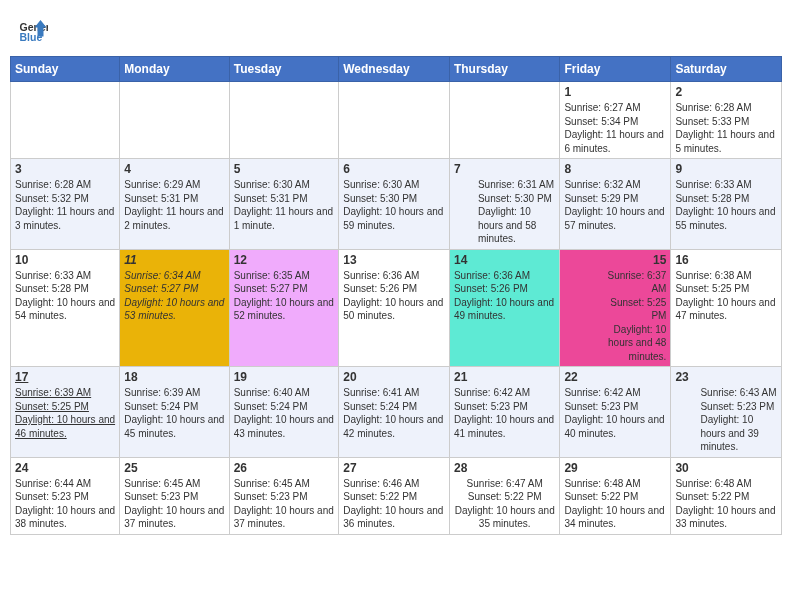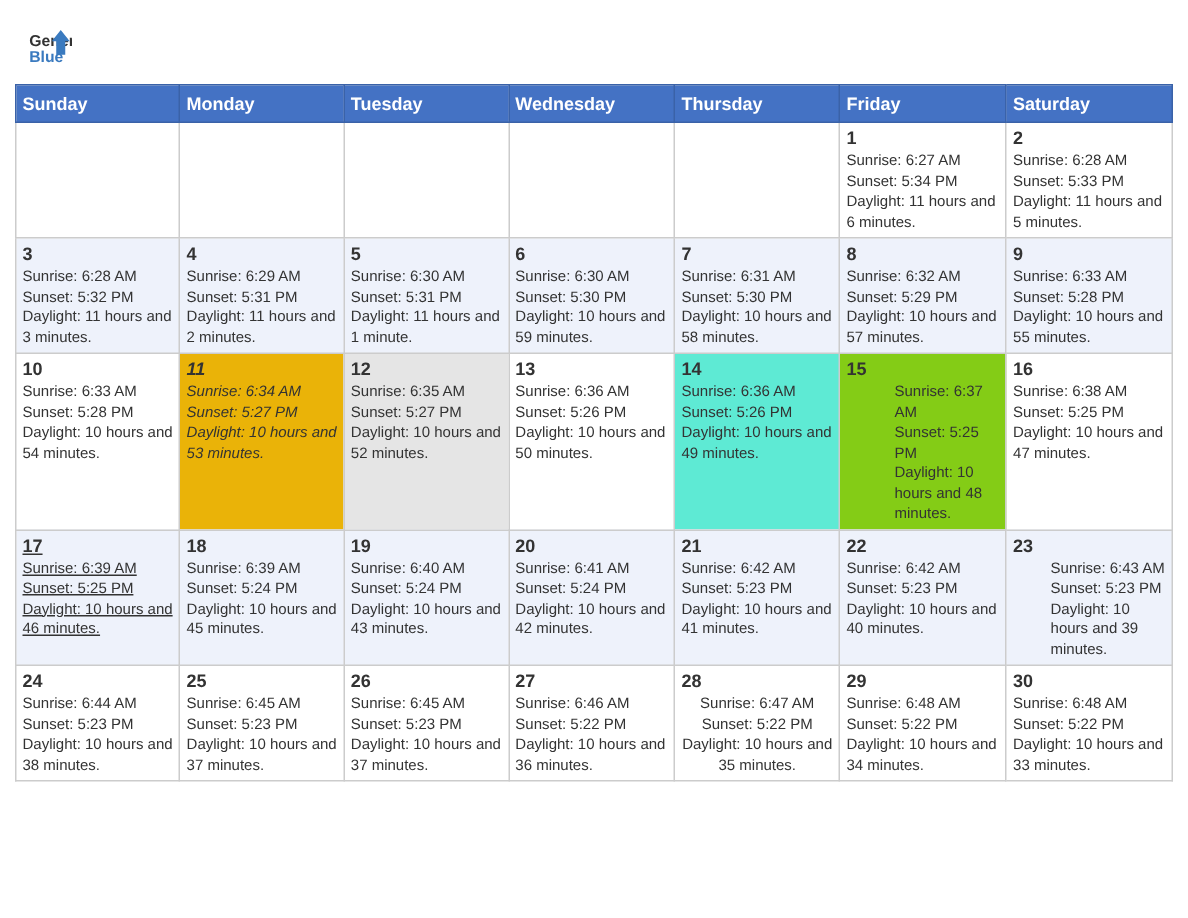--- a/index.html
+++ b/index.html
@@ -153,21 +153,21 @@
 Daylight: 11 hours and 1 minute.</div>
         </td>
         <td style="background: rgb(238, 242, 251);">
           <span class="day-number">6</span>
           <div class="cell-text" style="white-space: pre-line;">Sunrise: 6:30 AM
 Sunset: 5:30 PM
 Daylight: 10 hours and 59 minutes.</div>
         </td>
         <td style="background: rgb(238, 242, 251);">
           <span class="day-number">7</span>
-          <div class="cell-text" style="white-space: pre-line;">Sunrise: 6:31 AM
+          <div class="cell-text" style="white-space: pre-line; margin-left: 24px;">Sunrise: 6:31 AM
 Sunset: 5:30 PM
 Daylight: 10 hours and 58 minutes.</div>
         </td>
         <td style="background: rgb(238, 242, 251);">
           <span class="day-number">8</span>
           <div class="cell-text" style="white-space: pre-line;">Sunrise: 6:32 AM
 Sunset: 5:29 PM
 Daylight: 10 hours and 57 minutes.</div>
         </td>
         <td style="background: rgb(238, 242, 251);">
@@ -183,39 +183,39 @@
           <div class="cell-text" style="white-space: pre-line;">Sunrise: 6:33 AM
 Sunset: 5:28 PM
 Daylight: 10 hours and 54 minutes.</div>
         </td>
         <td style="background: #eab308; font-style: italic;">
           <span class="day-number">11</span>
           <div class="cell-text" style="white-space: pre-line;">Sunrise: 6:34 AM
 Sunset: 5:27 PM
 Daylight: 10 hours and 53 minutes.</div>
         </td>
-        <td style="background: #e5e5e5;">
+        <td style="background: #f0abfc;">
           <span class="day-number">12</span>
           <div class="cell-text" style="white-space: pre-line;">Sunrise: 6:35 AM
 Sunset: 5:27 PM
 Daylight: 10 hours and 52 minutes.</div>
         </td>
         <td style="background: rgb(255, 255, 255);">
           <span class="day-number">13</span>
           <div class="cell-text" style="white-space: pre-line;">Sunrise: 6:36 AM
 Sunset: 5:26 PM
 Daylight: 10 hours and 50 minutes.</div>
         </td>
         <td style="background: #5eead4;">
           <span class="day-number">14</span>
           <div class="cell-text" style="white-space: pre-line;">Sunrise: 6:36 AM
 Sunset: 5:26 PM
 Daylight: 10 hours and 49 minutes.</div>
         </td>
-        <td style="background: #84cc16;">
+        <td style="background: #ec4899; text-align: right;">
           <span class="day-number">15</span>
           <div class="cell-text" style="white-space: pre-line; margin-left: 32px;">Sunrise: 6:37 AM
 Sunset: 5:25 PM
 Daylight: 10 hours and 48 minutes.</div>
         </td>
         <td style="background: rgb(255, 255, 255);">
           <span class="day-number">16</span>
           <div class="cell-text" style="white-space: pre-line;">Sunrise: 6:38 AM
 Sunset: 5:25 PM
 Daylight: 10 hours and 47 minutes.</div>

